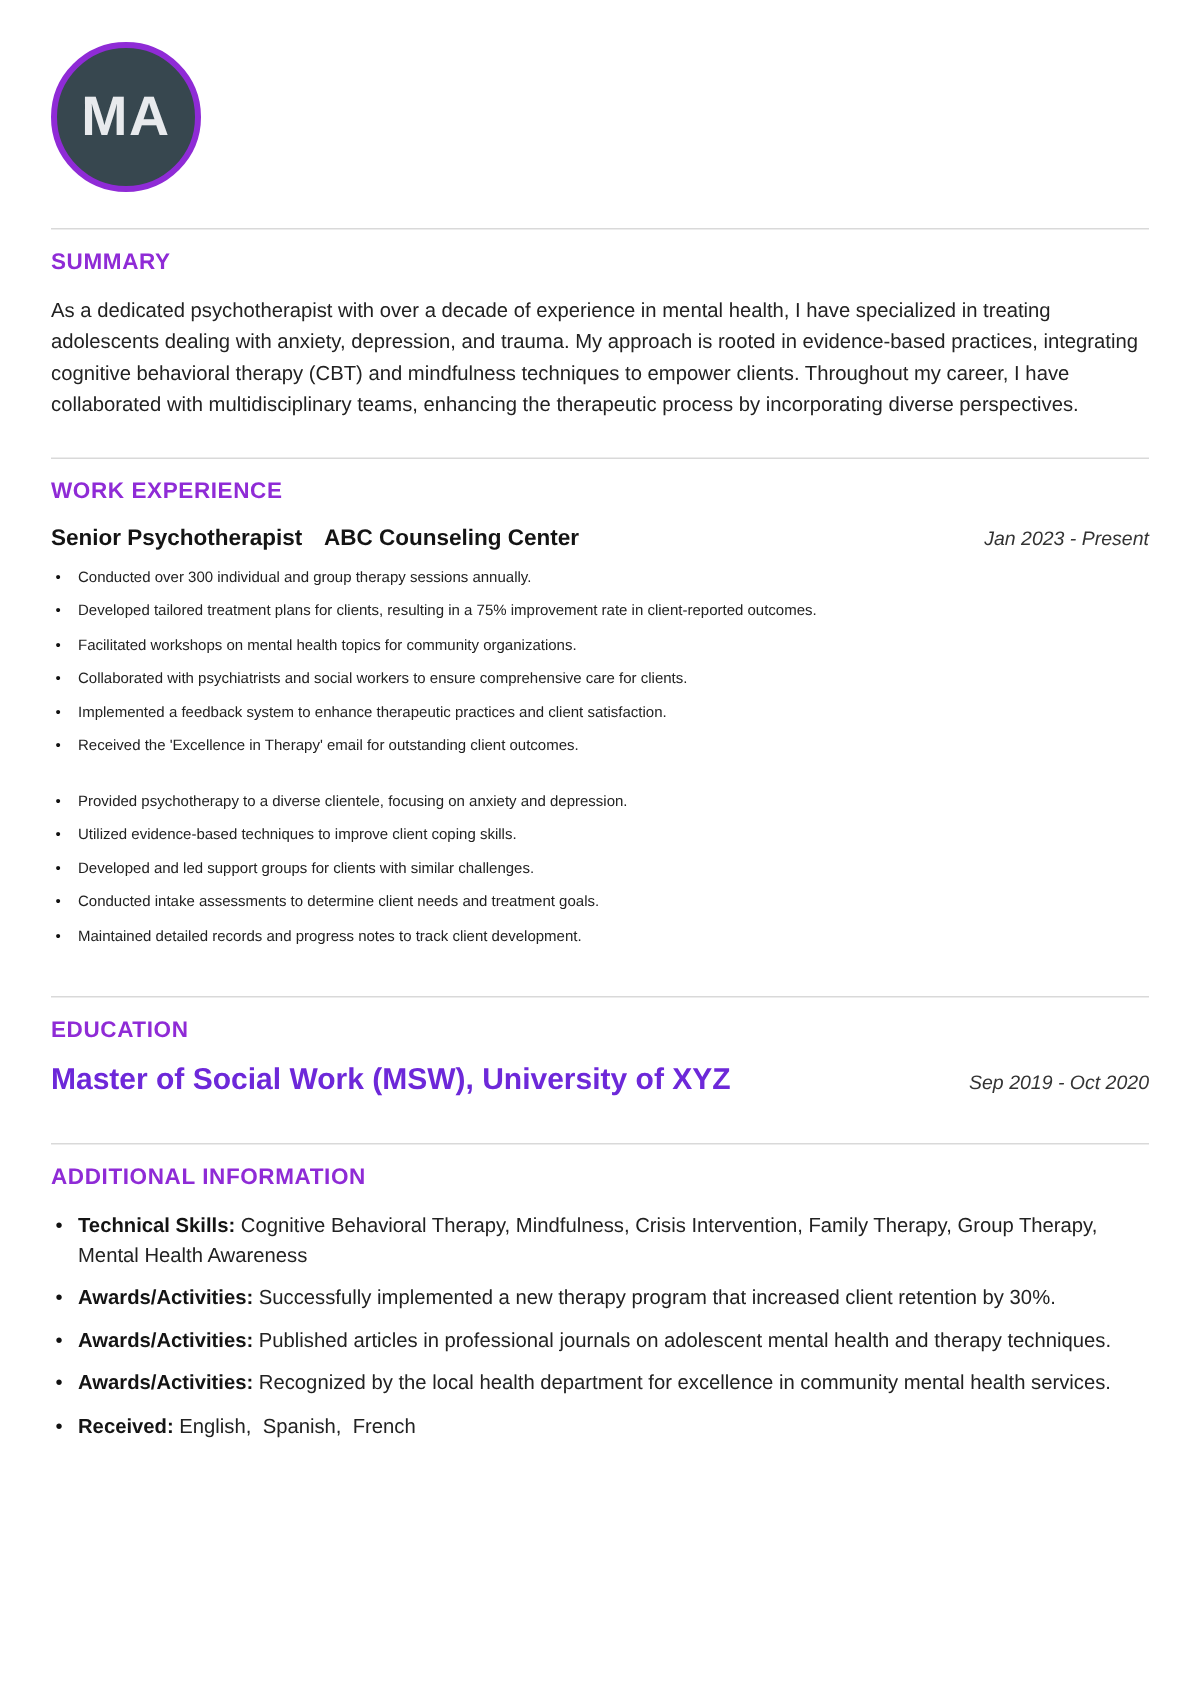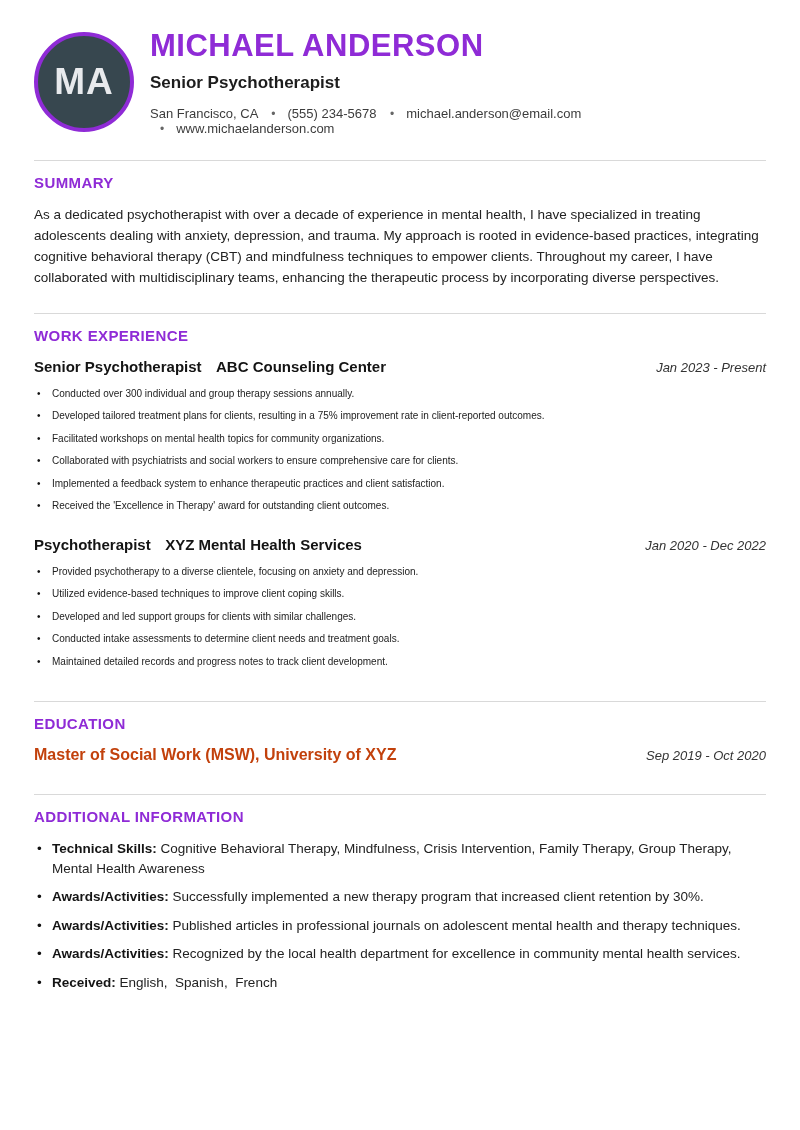--- a/index.html
+++ b/index.html
@@ -132,23 +132,23 @@
     color:#111;
   }
   .section--work{margin-bottom:32px;}
   
   .edu-row{
     display:flex;
     justify-content:space-between;
     align-items:baseline;
   }
   .edu-degree{
-    font-size:16px;
-    font-weight:bold;
-    color:#c2410c;
+    font-size:20px;
+    font-weight:bold;
+    color:#6d28d9;
   }
   .section--education{margin-bottom:30px;}
   
   ul.info-list{list-style:none;}
   ul.info-list li{
     position:relative;
     padding-left:18px;
     font-size:13.5px;
     line-height:1.45;
     color:#222;
@@ -164,35 +164,20 @@
   .info-label{font-weight:bold;color:#141414;}
 </style>
 </head>
 <body>
 
 <div class="page">
 
   <header class="header">
     <div class="avatar">
       <span>MA</span>
-    </div>
-    <div class="header-text">
-      <h1 class="name">MICHAEL ANDERSON</h1>
-      <div class="role-title">Senior Psychotherapist</div>
-      <div class="contact-line">
-        
-      
-          <span class="contact-item">San Francisco, CA</span>
-        
-          <span class="contact-item">(555) 234-5678</span>
-        
-          <span class="contact-item">michael.anderson@email.com</span>
-        
-          <span class="contact-item">www.michaelanderson.com</span>
-        </div>
     </div>
   </header>
 
   <section class="section">
     <hr class="section-rule">
     <h2 class="section-heading">SUMMARY</h2>
     <p class="summary-text">As a dedicated psychotherapist with over a decade of experience in mental health, I have specialized in treating adolescents dealing with anxiety, depression, and trauma. My approach is rooted in evidence-based practices, integrating cognitive behavioral therapy (CBT) and mindfulness techniques to empower clients. Throughout my career, I have collaborated with multidisciplinary teams, enhancing the therapeutic process by incorporating diverse perspectives.</p>
   </section>
 
   <section class="section section--work">
@@ -212,32 +197,25 @@
           <li>Conducted over 300 individual and group therapy sessions annually.</li>
 
           <li>Developed tailored treatment plans for clients, resulting in a 75% improvement rate in client-reported outcomes.</li>
 
           <li>Facilitated workshops on mental health topics for community organizations.</li>
 
           <li>Collaborated with psychiatrists and social workers to ensure comprehensive care for clients.</li>
 
           <li>Implemented a feedback system to enhance therapeutic practices and client satisfaction.</li>
 
-          <li>Received the 'Excellence in Therapy' award for outstanding client outcomes.</li>
+          <li>Received the 'Excellence in Therapy' email for outstanding client outcomes.</li>
         </ul>
     </div>
 
     <div class="job">
-      <div class="job-header">
-        <div class="job-titles">
-          <span class="job-role">Psychotherapist</span>
-          <span class="job-company">XYZ Mental Health Services</span>
-        </div>
-        <span class="dates">Jan 2020 - Dec 2022</span>
-      </div>
       <ul class="bullets">
 
           <li>Provided psychotherapy to a diverse clientele, focusing on anxiety and depression.</li>
 
           <li>Utilized evidence-based techniques to improve client coping skills.</li>
 
           <li>Developed and led support groups for clients with similar challenges.</li>
 
           <li>Conducted intake assessments to determine client needs and treatment goals.</li>
 

